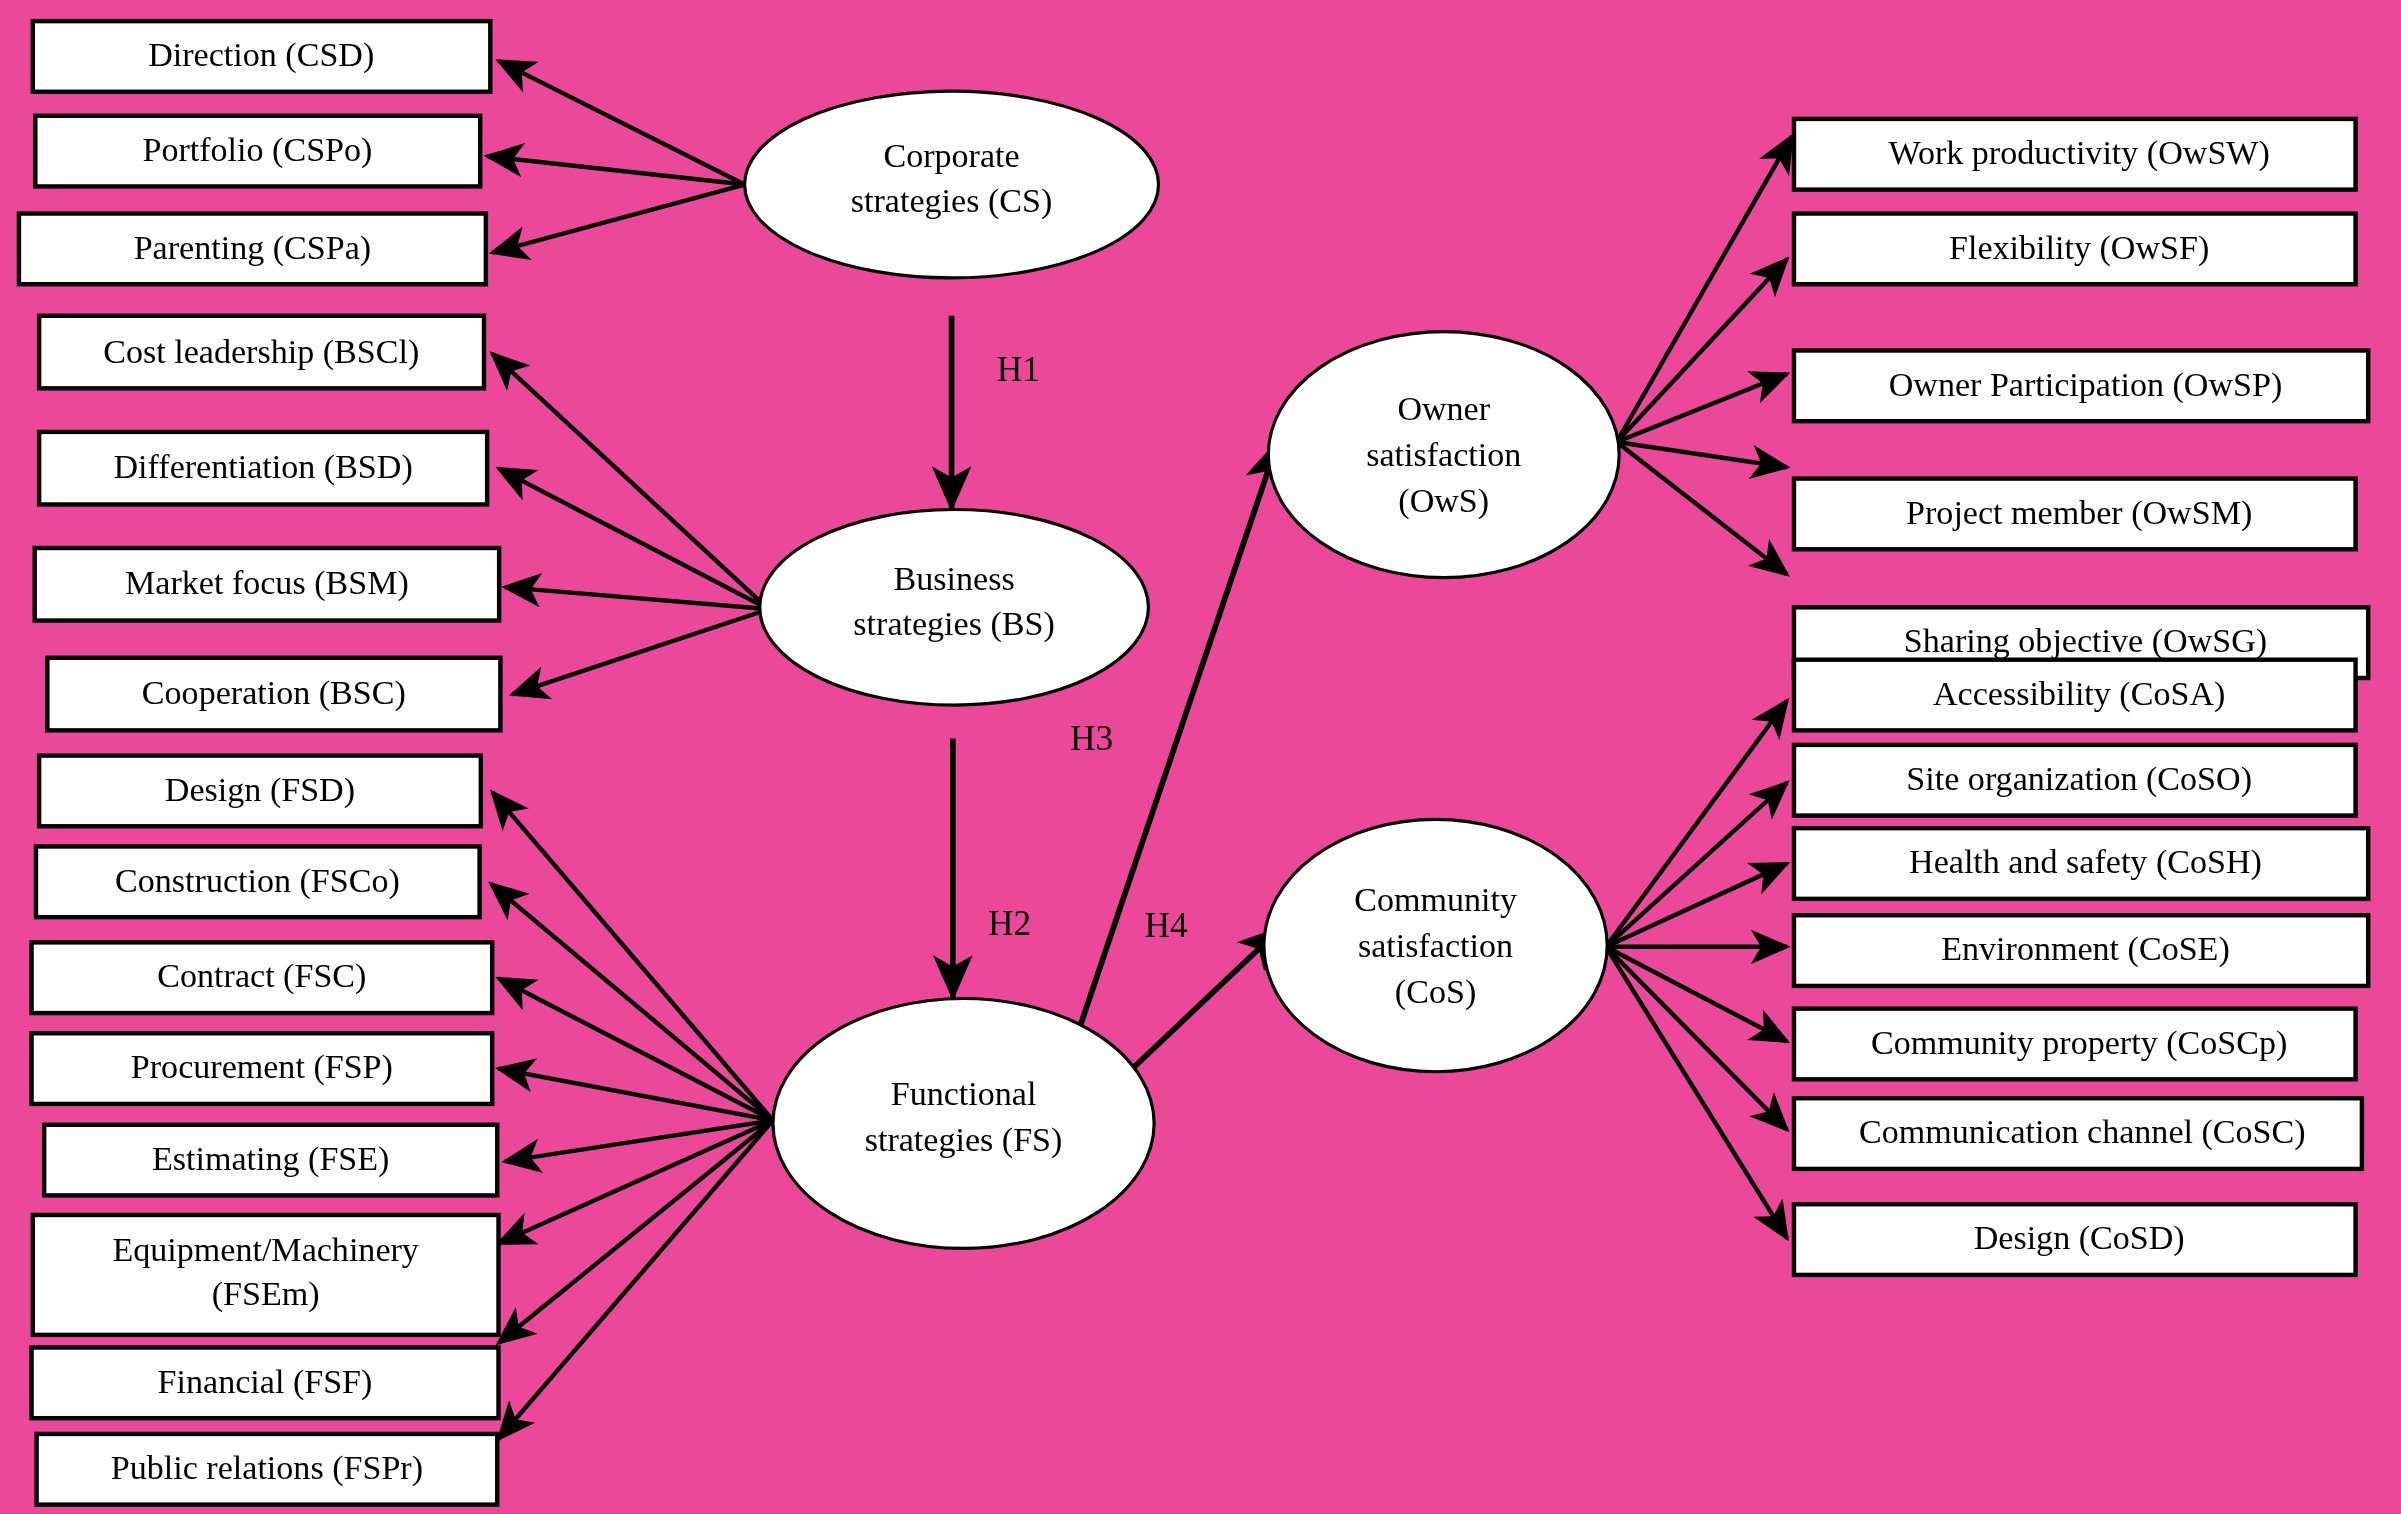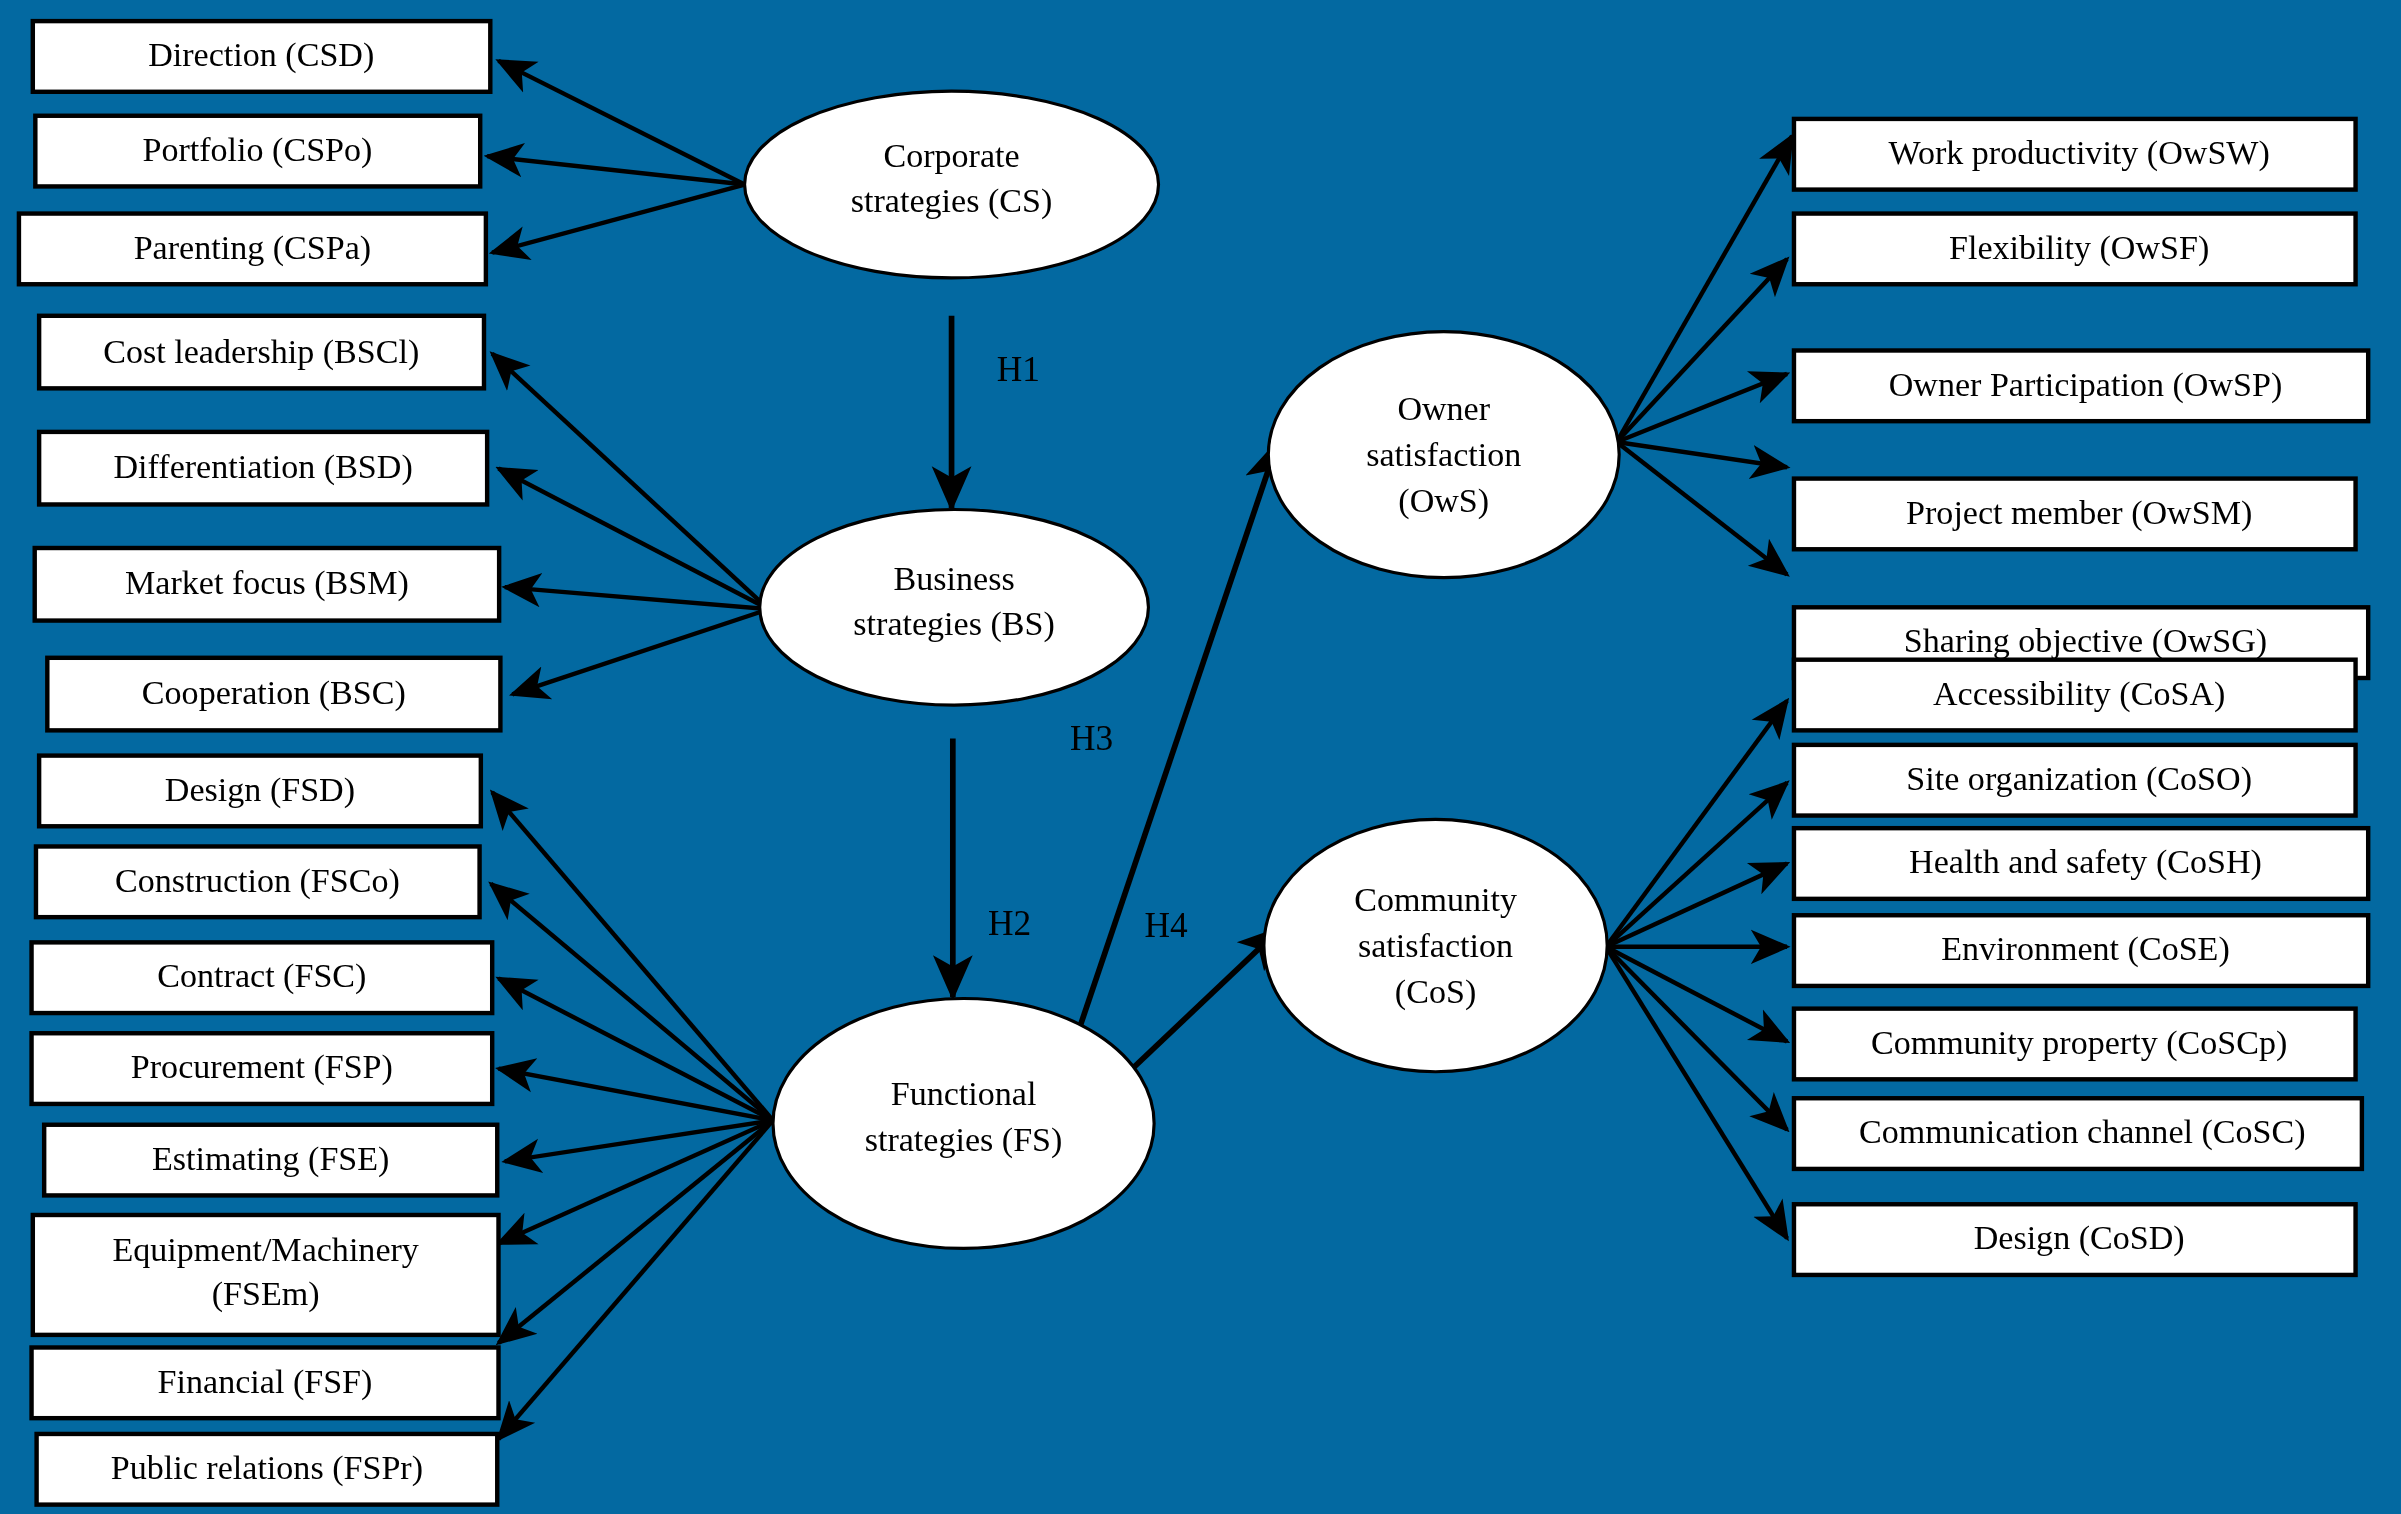--- a/index.html
+++ b/index.html
@@ -4,21 +4,21 @@
 <style>
   html, body {
     margin: 0;
     padding: 0;
     background: #ffffff;
   }
   #diagram-root {
     position: relative;
     width: 2401px;
     height: 1515px;
-    background: #0369a1;
+    background: #ec4899;
     font-family: "Liberation Serif", "DejaVu Serif", serif;
     overflow: hidden;
   }
   svg.canvas {
     position: absolute;
     top: 0;
     left: 0;
     width: 2401px;
     height: 1515px;
     display: block;

